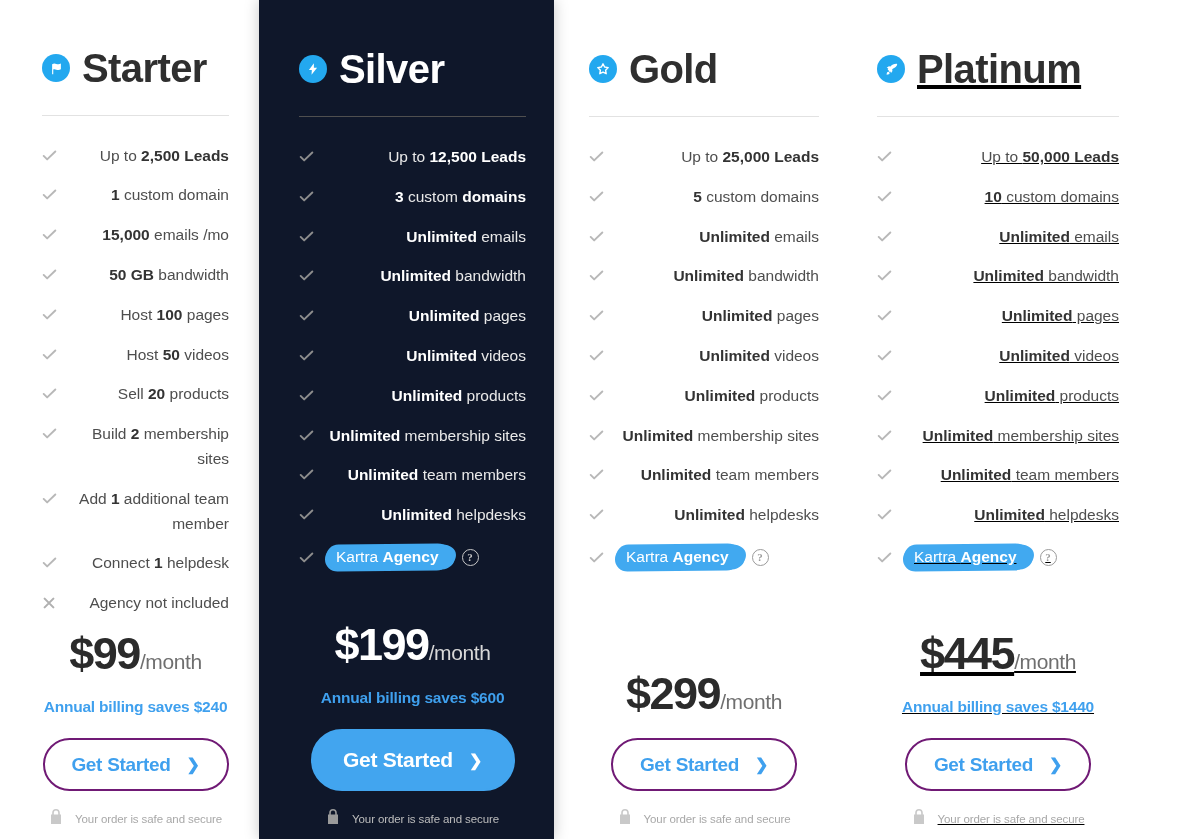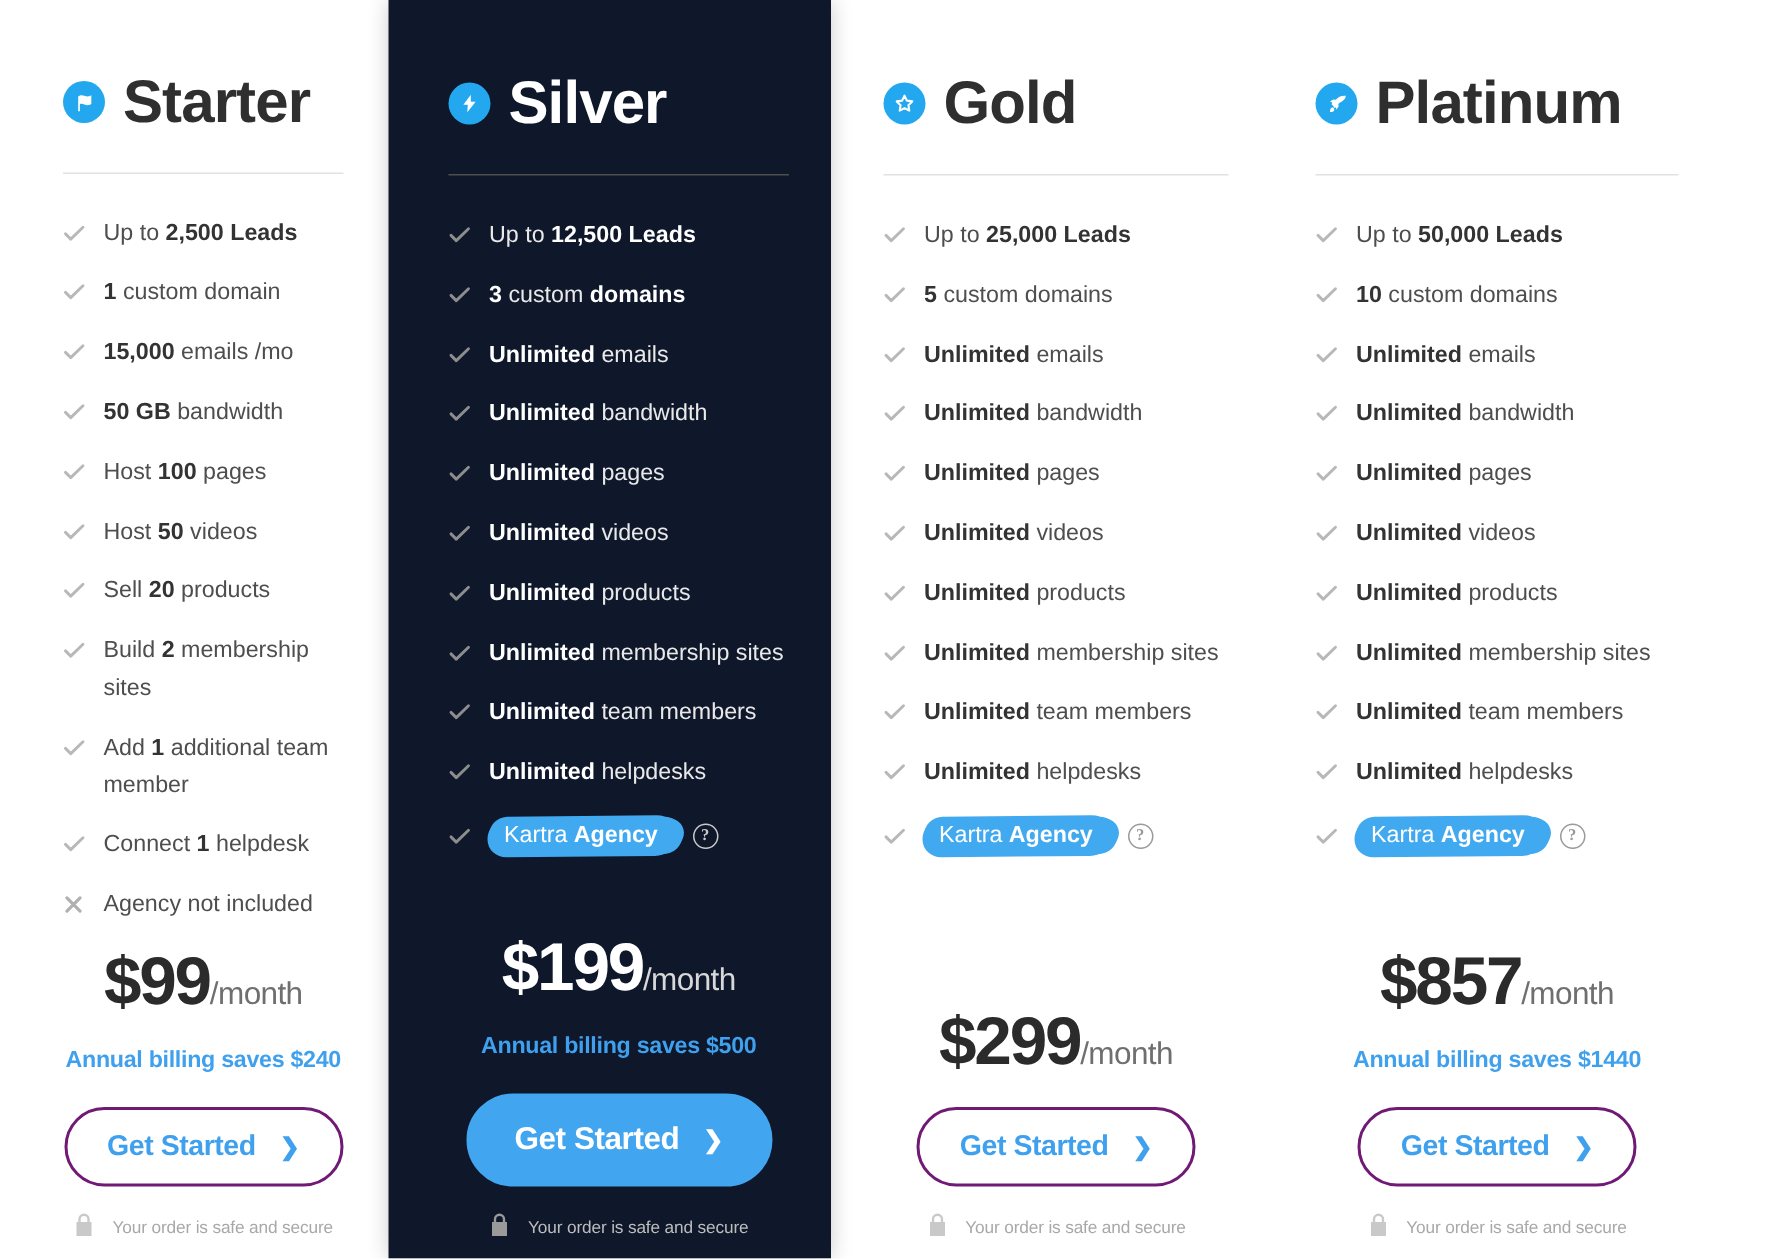--- a/index.html
+++ b/index.html
@@ -23,21 +23,21 @@
     position: relative;
     display: flex;
     flex-direction: column;
     padding: 8px 40px 0 40px;
     background: #ffffff;
   }
 
   .plan-card.col-starter   { width: 259px; padding-left: 42px; padding-right: 30px; }
   .plan-card.col-silver    { width: 295px; padding-left: 40px; padding-right: 28px; }
   .plan-card.col-gold      { width: 293px; padding-left: 35px; padding-right: 28px; }
-  .plan-card.col-platinum  { width: 296px; padding-left: 30px; padding-right: 24px; }
+  .plan-card.col-platinum  { width: 296px; padding-left: 30px; padding-right: 24px; text-decoration: underline; }
 
   
   .plan-card.featured {
     background: #0f172a;
     margin-top: 0;
     height: 839px;
     box-shadow: 0 0 14px rgba(0,0,0,0.22);
     z-index: 3;
   }
 
@@ -98,21 +98,21 @@
   }
   .featured .feature-item { color: #e9e9e9; }
 
   .feature-item .mark {
     flex: 0 0 15px;
     width: 15px;
     margin-top: 5px;
   }
   .feature-item .mark svg { display: block; }
 
-  .feature-text { flex: 1 1 auto; }
+  .feature-text { flex: 1 1 auto; text-align: right; }
   .feature-text b { font-weight: bold; color: #333333; }
   .featured .feature-text b { color: #ffffff; }
 
   
   .feature-item.agency { align-items: center; gap: 12px; }
   .feature-item.agency .mark { margin-top: 0; }
 
   .agency-wrap {
     display: flex;
     align-items: center;
@@ -472,21 +472,21 @@
             <span class="agency-pill">Kartra <b>Agency</b></span>
             <span class="help-icon">?</span>
           </span>
         </li>
       </ul>
       <div class="price-block">
         <div class="price-row">
           <span class="price-amount">$199</span>
           <span class="price-period">/month</span>
         </div>
-        <div class="annual-note">Annual billing saves $500</div>
+        <div class="annual-note">Annual billing saves $600</div>
         <div class="cta-wrap"><button class="cta-button">
             <span>Get Started</span>
             <span class="chev">❯</span>
           </button></div>
         <div class="secure-row">
           <span class="lock-icon">
             <svg width="14" height="17" viewBox="0 0 14 17" fill="#9a9a9a">
               <path d="M3.2 6.6V4.8a3.8 3.8 0 1 1 7.6 0v1.8H12V16H2V6.6h1.2zm1.6 0h4.4V4.8a2.2 2.2 0 0 0-4.4 0v1.8z"></path>
             </svg>
           </span>
@@ -714,21 +714,21 @@
             </svg>
           </span>
           <span class="agency-wrap">
             <span class="agency-pill">Kartra <b>Agency</b></span>
             <span class="help-icon">?</span>
           </span>
         </li>
       </ul>
       <div class="price-block">
         <div class="price-row">
-          <span class="price-amount">$857</span>
+          <span class="price-amount">$445</span>
           <span class="price-period">/month</span>
         </div>
         <div class="annual-note">Annual billing saves $1440</div>
         <div class="cta-wrap"><button class="cta-button">
             <span>Get Started</span>
             <span class="chev">❯</span>
           </button></div>
         <div class="secure-row">
           <span class="lock-icon">
             <svg width="14" height="17" viewBox="0 0 14 17" fill="#c9c9c9">

